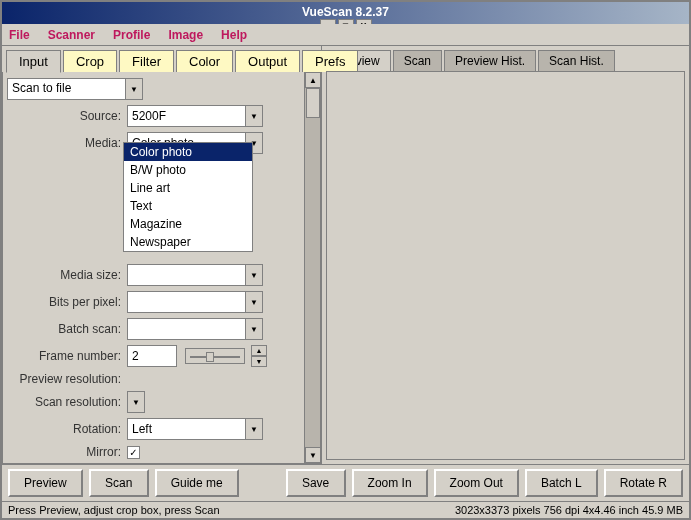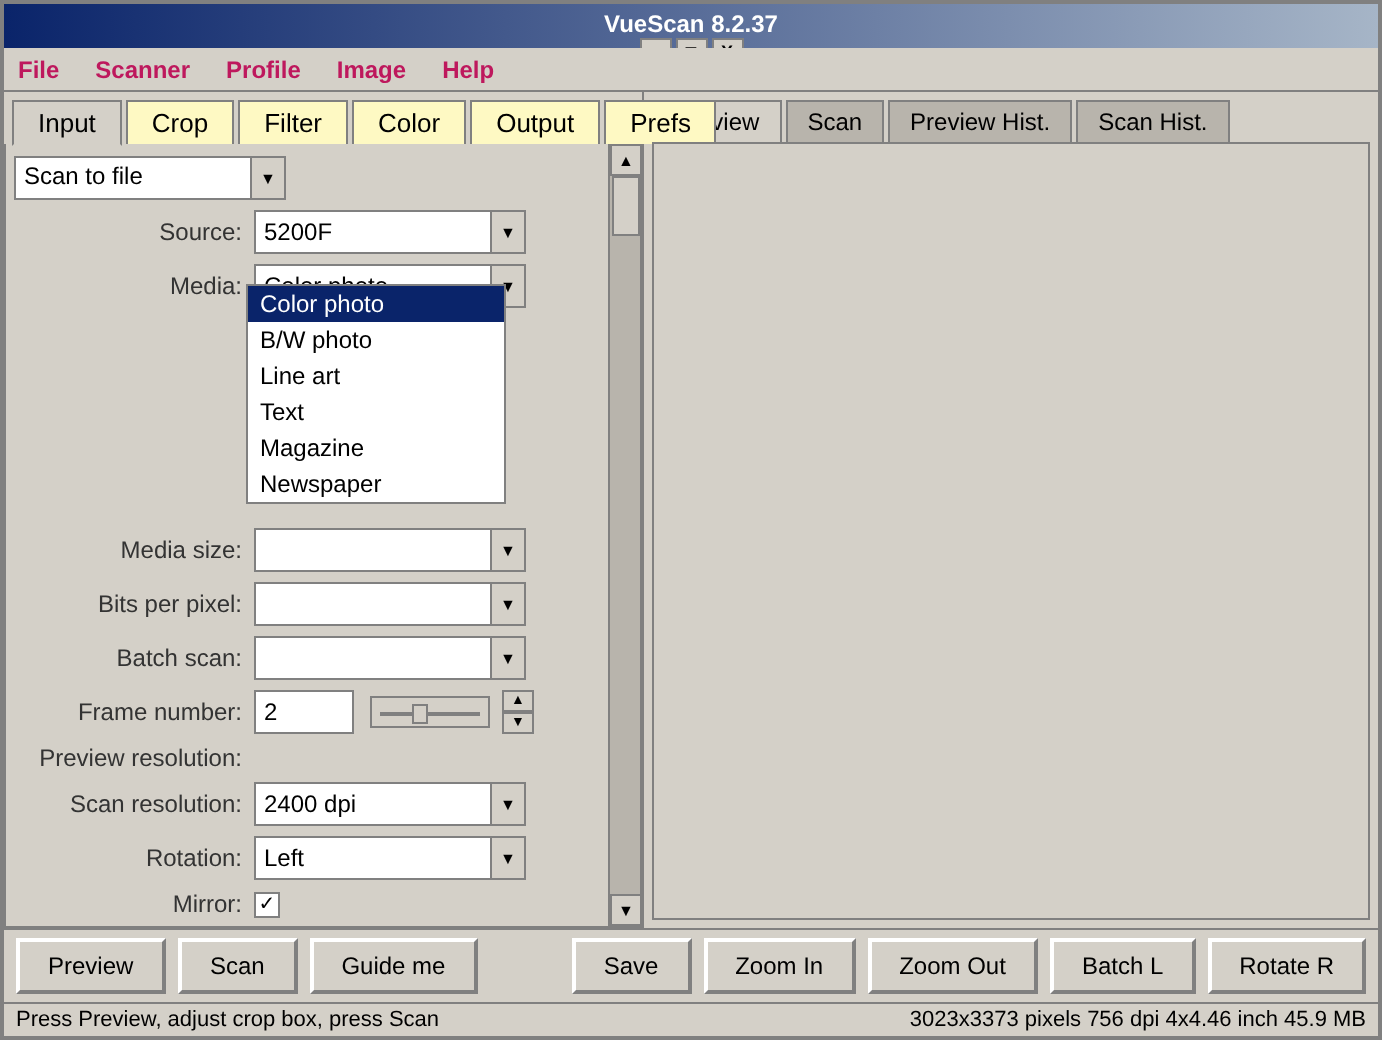--- a/index.html
+++ b/index.html
@@ -492,23 +492,20 @@
           </div>
         </div>
 
         <div class="form-row">
           <div class="form-label">Preview resolution:</div>
         </div>
 
         <div class="form-row">
           <div class="form-label">Scan resolution:</div>
           <div class="form-control">
-            <div class="select-box" style="width:118px; display:flex; align-items:center;">
-              <span>2400 dpi</span>
-            </div>
             <div class="dropdown-btn">
               <span class="dropdown-arrow"></span>
             </div>
           </div>
         </div>
 
         <div class="form-row">
           <div class="form-label">Rotation:</div>
           <div class="form-control">
             <div class="select-box" style="width:118px; display:flex; align-items:center;">

